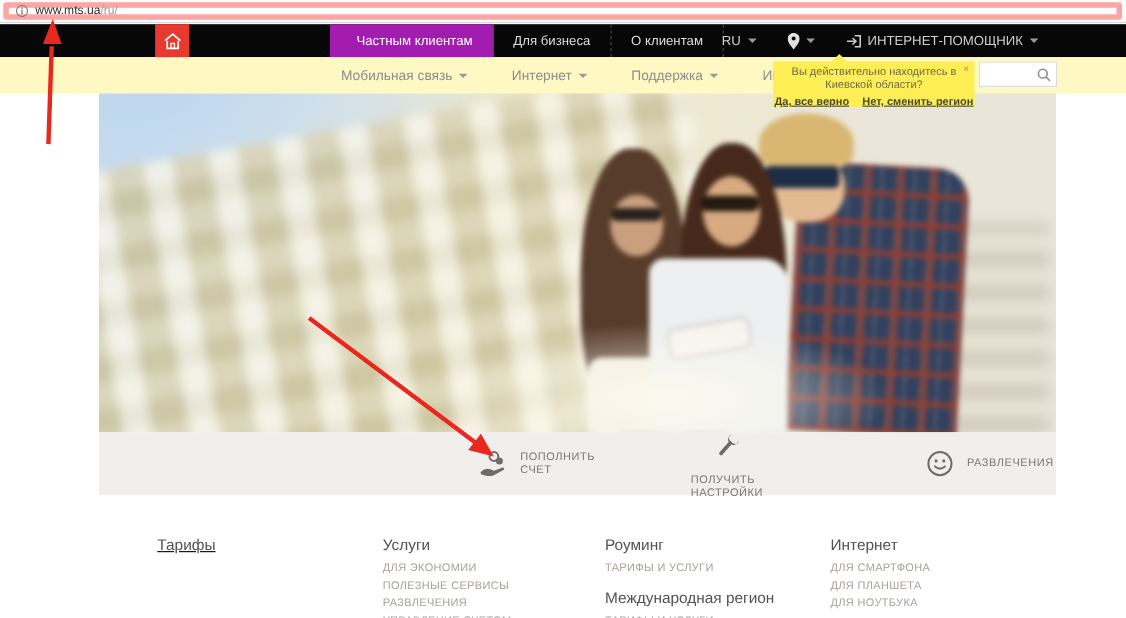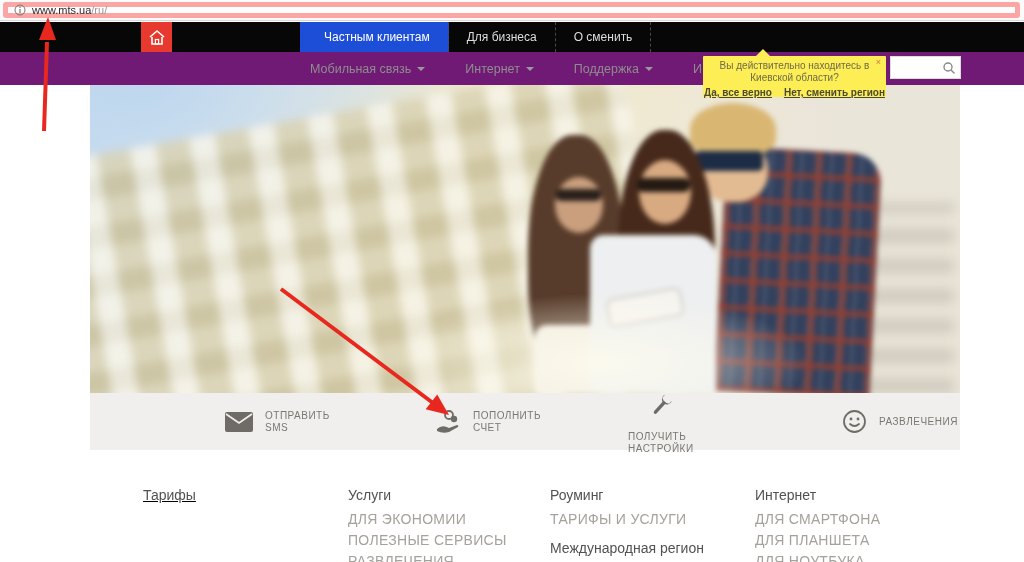--- a/index.html
+++ b/index.html
@@ -11,28 +11,28 @@
   .browser-bar { position:absolute; left:0; top:0; width:1024px; height:21px; background:#fbfbfb; border-bottom:1px solid #d8d8d8; }
   .url-box { position:absolute; left:3px; top:2px; width:1017px; height:16px; background:#fff; border:5px solid #fca5a5; border-radius:3px; display:flex; align-items:center; padding-left:6px; gap:6px; }
   .url-text { font-size:11px; color:#2b2b2b; white-space:nowrap; }
   .url-text .path { color:#9a9a9a; }
 
   
   .topbar { position:absolute; left:0; top:22px; width:1024px; height:30px; background:#070707; }
   .home-btn { position:absolute; left:141px; top:0; width:31px; height:30px; background:#e8392f; display:flex; align-items:center; justify-content:center; cursor:pointer; }
   .tabs { position:absolute; left:300px; top:0; height:30px; display:flex; }
   .tab { height:30px; line-height:30px; padding:0 18px; font-size:12px; color:#dedede; border-right:1px dashed #4a4a4a; cursor:pointer; white-space:nowrap; }
-  .tab.active { background:#1d4ed8; color:#fff;padding-left:24px; }
+  .tab.active { background:#a21caf; color:#fff;padding-left:24px; }
   .tab-pointer { position:absolute; left:356px; top:30px; width:0; height:0; border-left:6px solid transparent; border-right:6px solid transparent; border-top:6px solid #3b3b3b; }
   .topbar-right { position:absolute; right:80px; top:0; height:30px; display:flex; align-items:center; gap:28px; color:#cfcfcf; font-size:12px; }
   .tb-item { display:flex; align-items:center; gap:6px; cursor:pointer; white-space:nowrap; }
   .caret { display:inline-block; width:0; height:0; border-left:4px solid transparent; border-right:4px solid transparent; border-top:4px solid #9a9a9a; }
 
   
-  .subnav { position:absolute; left:0; top:52px; width:1024px; height:33px; background:#701a75; }
+  .subnav { position:absolute; left:0; top:52px; width:1024px; height:33px; background:#fef9c3; }
   .subnav-items { position:absolute; left:310px; top:0; height:33px; display:flex; gap:40px; align-items:center; font-size:12.5px; color:#8e8e8e; }
   .subnav-item { display:flex; align-items:center; gap:6px; cursor:pointer; white-space:nowrap; }
   .subnav-item.upper { text-transform:uppercase; }
   .search-box { position:absolute; left:890px; top:56px; width:71px; height:23px; border:1px solid #dcdcdc; background:#fff; display:flex; align-items:center; }
   .search-box input { border:0; outline:0; width:48px; height:19px; margin-left:3px; font-size:11px; font-family:"Liberation Sans",sans-serif; }
 
   
   .tooltip { position:absolute; left:703px; top:56px; width:183px; height:41px; background:#fcee54; z-index:6; text-align:center; padding-top:4px; border-radius:1px; }
   .tooltip-pointer { position:absolute; left:756px; top:49px; width:0; height:0; border-left:7px solid transparent; border-right:7px solid transparent; border-bottom:7px solid #fcee54; z-index:6; }
   .tooltip-q { font-size:10px; color:#6f6b4d; line-height:12px; }
@@ -72,21 +72,21 @@
 
   
   .quickbar { position:absolute; left:90px; top:393px; width:870px; height:57px; background:#f0efed; }
   .qa-item { position:absolute; top:0; height:57px; display:flex; align-items:center; gap:12px; cursor:pointer; }
   .qa-label { font-size:10px; text-transform:uppercase; color:#7b7772; line-height:12px; letter-spacing:.5px; }
   .qa-icon svg { display:block; }
 
   
   .footer-col { position:absolute; top:487px; }
   .f-heading { font-size:14px; color:#525252; margin-bottom:8px; cursor:pointer; }
-  .f-link { font-size:14px; text-transform:uppercase; color:#a5a19c; margin-bottom:5px; letter-spacing:.3px; cursor:pointer; white-space:nowrap; }
+  .f-link { font-size:10px; text-transform:uppercase; color:#a5a19c; margin-bottom:5px; letter-spacing:.3px; cursor:pointer; white-space:nowrap; }
   .f-sect2 { margin-top:13px; }
 
   
   .arrows { position:absolute; left:0; top:0; width:1024px; height:562px; z-index:20; pointer-events:none; }
 </style>
 </head>
 <body>
 
 <div id="page">
 
@@ -105,23 +105,45 @@
     <div class="home-btn">
       <svg width="18" height="17" viewBox="0 0 18 17">
         <path d="M2 8 L9 2 L16 8" fill="none" stroke="#fff" stroke-width="1.6"></path>
         <path d="M4 8 L4 15 L14 15 L14 8" fill="none" stroke="#fff" stroke-width="1.6"></path>
         <rect x="7.4" y="10.5" width="3.2" height="4.5" fill="none" stroke="#fff" stroke-width="1.2"></rect>
       </svg>
     </div>
     <div class="tabs">
       <div class="tab active">Частным клиентам</div>
       <div class="tab">Для бизнеса</div>
-      <div class="tab">О сменить</div>
+      <div class="tab">О клиентам</div>
     </div>
     <div class="tab-pointer"></div>
+    <div class="topbar-right">
+      <div class="tb-item">
+        <span>RU</span>
+        <span class="caret"></span>
+      </div>
+      <div class="tb-item">
+        <svg width="11" height="15" viewBox="0 0 11 15">
+          <path d="M5.5 0 C2.4 0 0 2.4 0 5.3 C0 9 5.5 15 5.5 15 S11 9 11 5.3 C11 2.4 8.6 0 5.5 0 Z" fill="#e0e0e0"></path>
+          <circle cx="5.5" cy="5" r="1.8" fill="#070707"></circle>
+        </svg>
+        <span class="caret"></span>
+      </div>
+      <div class="tb-item">
+        <svg width="14" height="13" viewBox="0 0 14 13">
+          <path d="M8 1.5 H13 V11.5 H8" fill="none" stroke="#cfcfcf" stroke-width="1.4"></path>
+          <path d="M1 6.5 H9" stroke="#cfcfcf" stroke-width="1.4"></path>
+          <path d="M6 3.5 L9.2 6.5 L6 9.5" fill="none" stroke="#cfcfcf" stroke-width="1.4"></path>
+        </svg>
+        <span>ИНТЕРНЕТ-ПОМОЩНИК</span>
+        <span class="caret"></span>
+      </div>
+    </div>
   </div>
 
   <div class="subnav">
     <div class="subnav-items">
       <div class="subnav-item">
         <span>Мобильная связь</span>
         <span class="caret"></span>
       </div>
       <div class="subnav-item">
         <span>Интернет</span>
@@ -173,32 +195,20 @@
     <div class="tooltip-close">×</div>
     <div class="tooltip-q">Вы действительно находитесь в</div>
     <div class="tooltip-q">Киевской области?</div>
     <div class="tooltip-links">
       <span>Да, все верно</span>
       <span>Нет, сменить регион</span>
     </div>
   </div>
 
   <div class="quickbar">
-    <div class="qa-item" style="left:135px;">
-      <span class="qa-icon">
-        <svg width="28" height="20" viewBox="0 0 28 20">
-          <rect x="0" y="0" width="28" height="20" rx="2" fill="#6f6b66"></rect>
-          <path d="M1 2 L14 11 L27 2" fill="none" stroke="#f0efed" stroke-width="1.8"></path>
-        </svg>
-      </span>
-      <div class="qa-label">
-        <div>ОТПРАВИТЬ</div>
-        <div>SMS</div>
-      </div>
-    </div>
     <div class="qa-item" style="left:345px;">
       <span class="qa-icon">
         <svg width="26" height="26" viewBox="0 0 26 26">
           <circle cx="14" cy="6" r="4" fill="none" stroke="#6f6b66" stroke-width="1.8"></circle>
           <circle cx="19" cy="10" r="3.2" fill="#6f6b66"></circle>
           <path d="M2 20 q5 -5 12 -1 l8 -3 q2 0 1 2 l-9 5 q-6 2 -12 -1 z" fill="#6f6b66"></path>
         </svg>
       </span>
       <div class="qa-label">
         <div>ПОПОЛНИТЬ</div>

